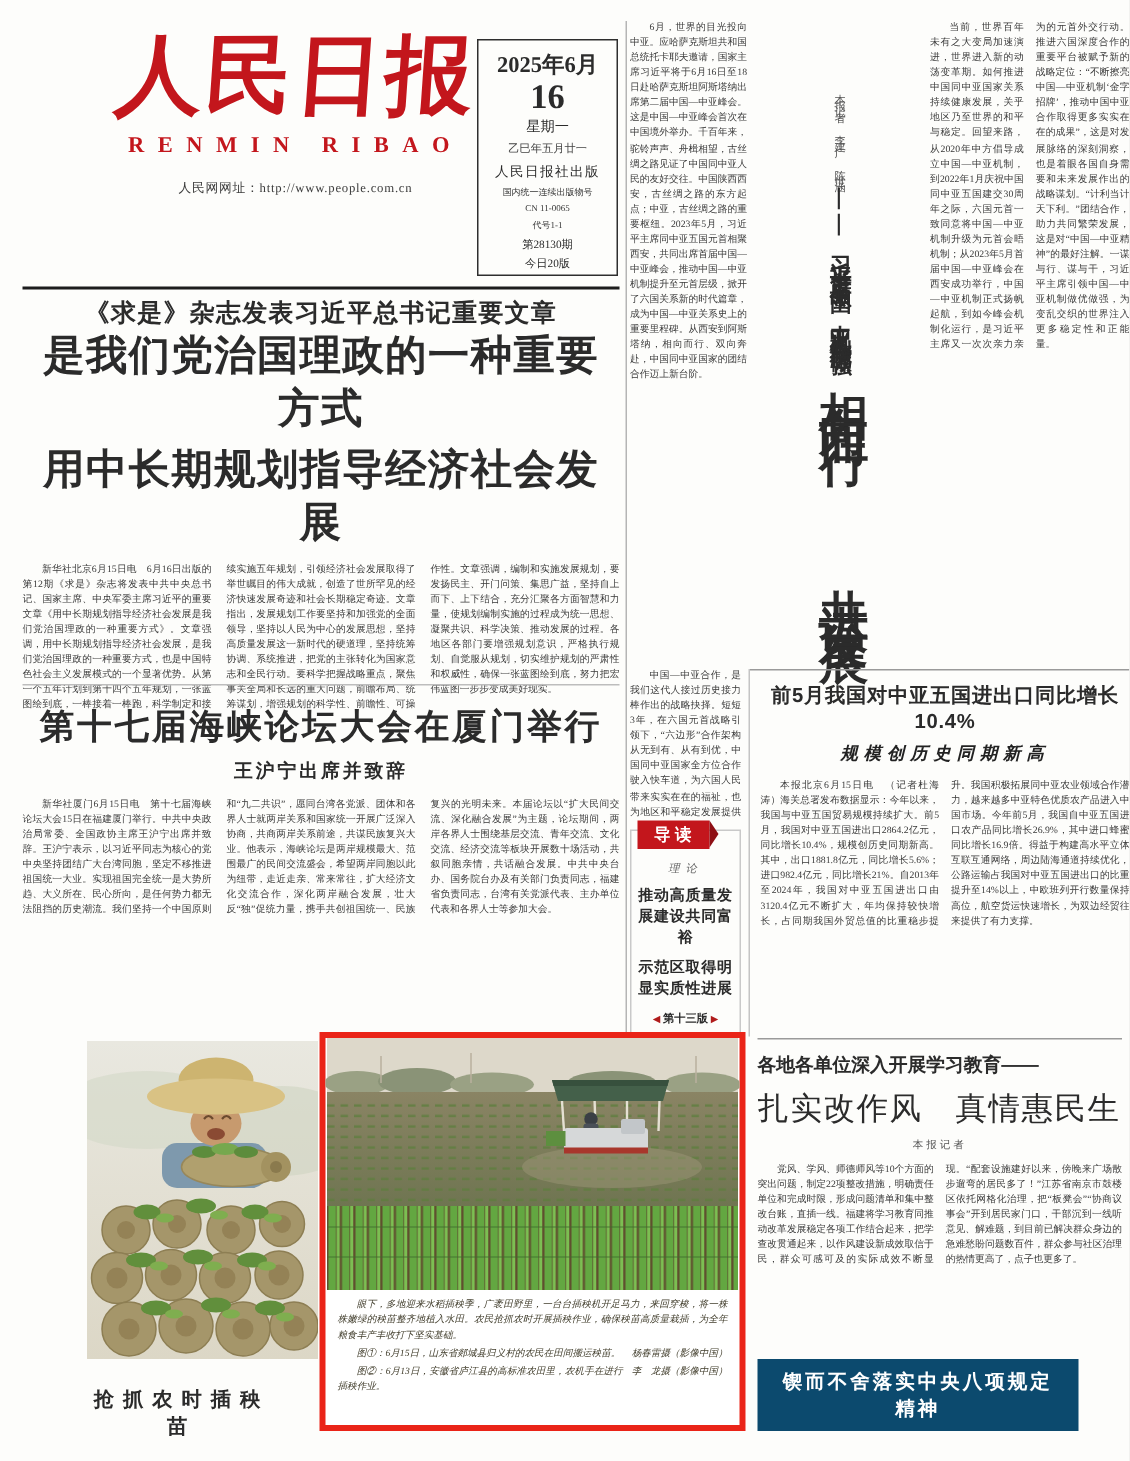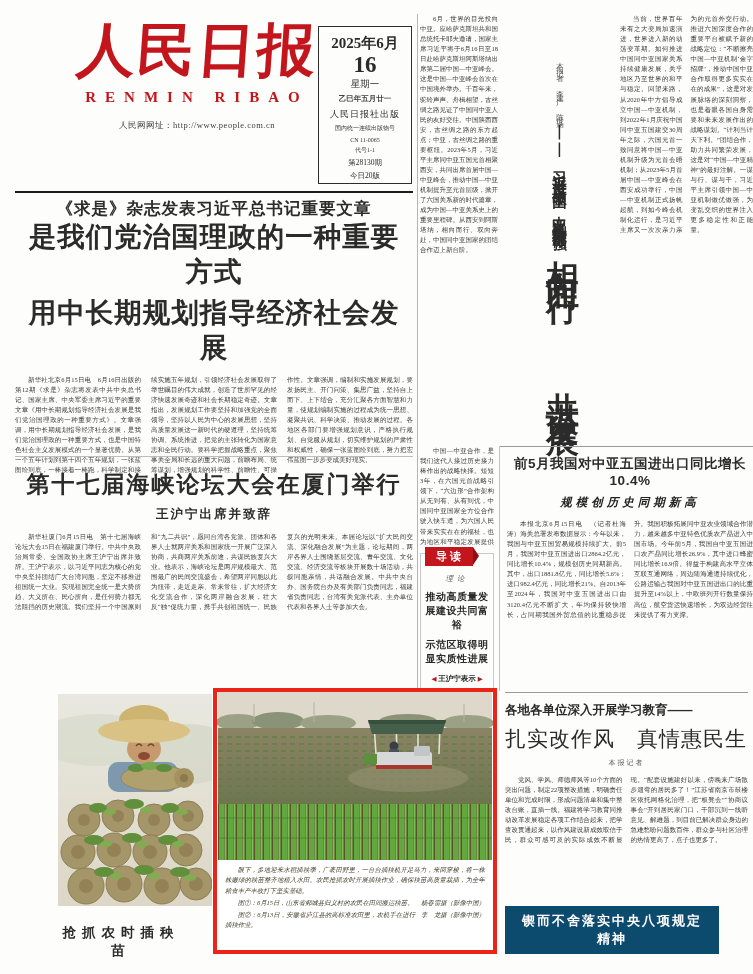--- a/index.html
+++ b/index.html
@@ -22,21 +22,21 @@
   }
   .paper-site { margin-top:14px; font-size:8.5px; color:#3c3c3c; letter-spacing:.5px; }
   
   .date-box {
     position:absolute; left:318px; top:26px; width:94px; height:158px;
     border:1.5px solid #2e2e2e; background:#fdfdfb; text-align:center; padding:7px 3px 4px;
   }
   .db-month { font-size:15px; font-weight:bold; }
   .db-day { font-size:23px; font-weight:bold; line-height:1.05; font-family:"Liberation Serif",serif; }
   .db-week { font-size:9.5px; margin-top:1px; }
-  .db-lunar { font-size:7.5px; margin-top:3px; color:#444;font-weight:bold; }
+  .db-lunar { font-size:7.5px; margin-top:3px; color:#444; }
   .db-pub { font-size:9px; margin-top:4px; letter-spacing:1px; }
   .db-tiny { font-size:6.3px; margin-top:3px; color:#333; transform:scale(.95); }
   .db-issue { font-size:7.5px; margin-top:3px; }
   
   .rule-masthead { position:absolute; left:15px; top:191px; width:398px; border-top:2px solid #1d1d1d; }
   .vrule-main { position:absolute; left:417px; top:14px; height:674px; border-left:1px solid #b5b5b5; }
   
   .bodytext {
     font-size:6.5px; line-height:1.55; text-align:justify; color:#3a3a3a;
     overflow:hidden;
@@ -167,21 +167,21 @@
     <div class="row2">
       <div class="row2-left">
         <div class="bodytext">中国—中亚合作，是我们这代人接过历史接力棒作出的战略抉择。短短3年，在六国元首战略引领下，“六边形”合作架构从无到有、从有到优，中国同中亚国家全方位合作驶入快车道，为六国人民带来实实在在的福祉，也为地区和平稳定发展提供了有力支撑。（本报记者李建广整理）</div>
         <div class="guide-box">
           <span class="guide-tab">导读</span>
           <div class="guide-cat">理论</div>
           <div class="guide-line">推动高质量发展建设共同富裕</div>
           <div class="guide-line">示范区取得明显实质性进展</div>
           <div class="guide-page">
             <span class="guide-arrow">◀</span>
-            <span>王沪宁表示</span>
+            <span>第十三版</span>
             <span class="guide-arrow">▶</span>
           </div>
         </div>
       </div>
       <div class="trade">
         <div class="trade-h">前5月我国对中亚五国进出口同比增长10.4%</div>
         <div class="trade-sub">规模创历史同期新高</div>
         <div class="trade-body bodytext cols2">本报北京6月15日电　（记者杜海涛）海关总署发布数据显示：今年以来，我国与中亚五国贸易规模持续扩大。前5月，我国对中亚五国进出口2864.2亿元，同比增长10.4%，规模创历史同期新高。其中，出口1881.8亿元，同比增长5.6%；进口982.4亿元，同比增长21%。自2013年至2024年，我国对中亚五国进出口由3120.4亿元不断扩大，年均保持较快增长，占同期我国外贸总值的比重稳步提升。我国积极拓展同中亚农业领域合作潜力，越来越多中亚特色优质农产品进入中国市场。今年前5月，我国自中亚五国进口农产品同比增长26.9%，其中进口蜂蜜同比增长16.9倍。得益于构建高水平立体互联互通网络，周边陆海通道持续优化，公路运输占我国对中亚五国进出口的比重提升至14%以上，中欧班列开行数量保持高位，航空货运快速增长，为双边经贸往来提供了有力支撑。</div>
       </div>
     </div>

